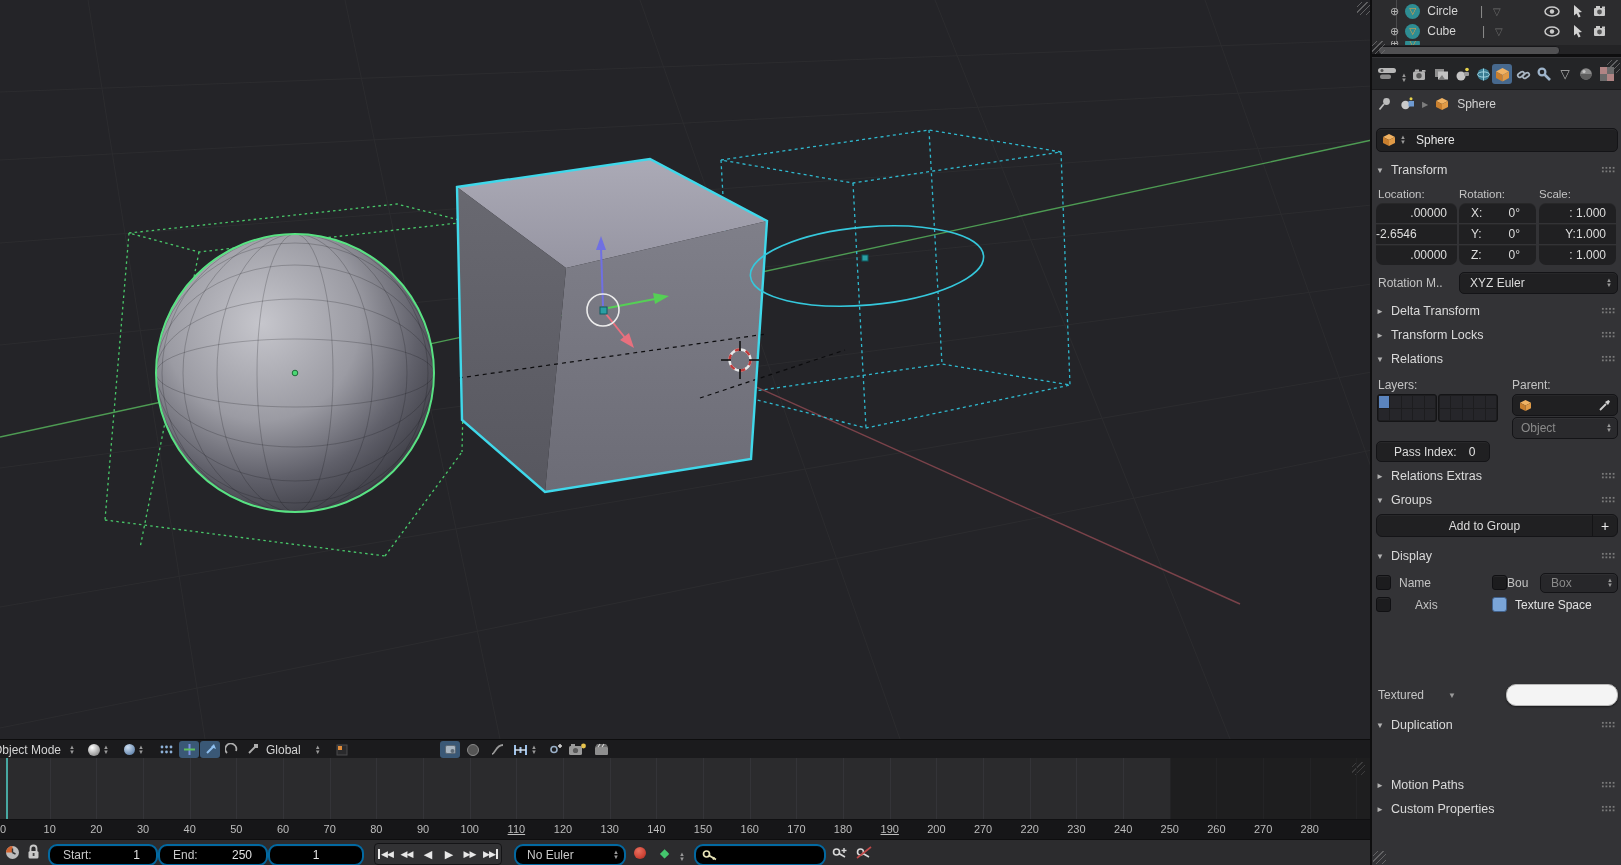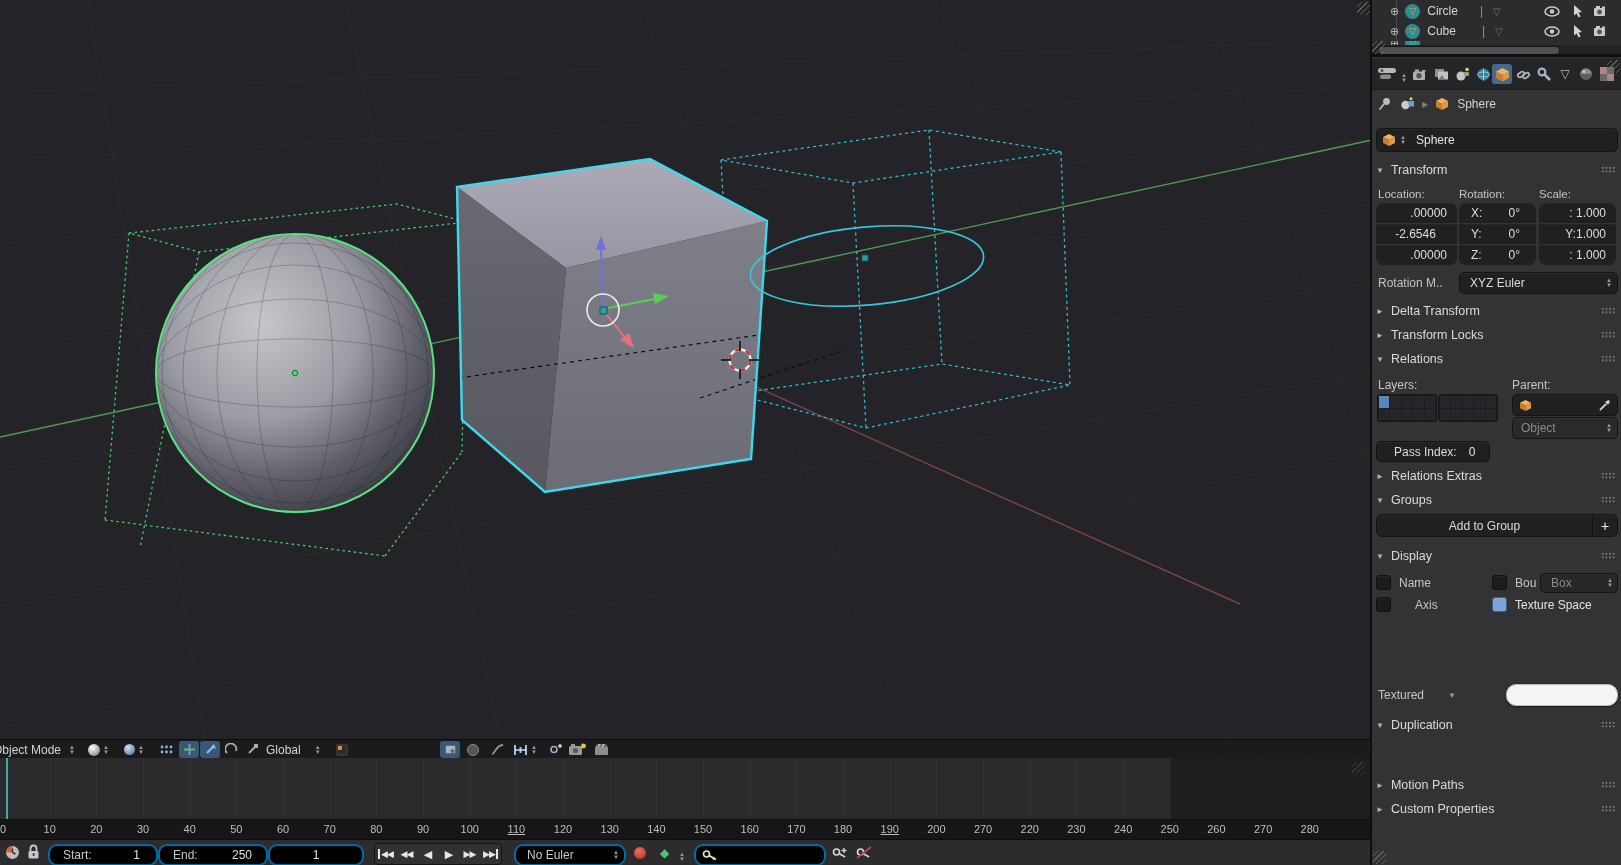--- a/index.html
+++ b/index.html
@@ -670,21 +670,21 @@
         <span class="dots"></span>
     </div>
     <div class="p-item" style="left:6px;top:131px;font-size:11.5px">Location:</div>
     <div class="p-item" style="left:87px;top:131px;font-size:11.5px">Rotation:</div>
     <div class="p-item" style="left:167px;top:131px;font-size:11.5px">Scale:</div>
 
     <div class="stack" style="left:4px;top:146px;width:81px">
       <div class="srow" style="justify-content:flex-end;padding-right:10px">
           <span>.00000</span>
         </div>
-      <div class="srow" style="justify-content:center;padding-right:2px">
+      <div class="srow" style="justify-content:flex-start;padding-right:2px">
           <span>-2.6546</span>
         </div>
       <div class="srow" style="justify-content:flex-end;padding-right:10px">
           <span>.00000</span>
         </div>
     </div>
     <div class="stack" style="left:87px;top:146px;width:77px">
       <div class="srow">
           <span style="margin-left:12px">X:</span>
           <span style="margin-left:auto;margin-right:16px">0°</span>
@@ -809,21 +809,21 @@
         <span>Display</span>
         <span class="dots"></span>
       </div>
 
     <div class="p-item" style="left:4px;top:518px;display:flex;align-items:center">
       <span class="cb"></span>
       <span style="margin-left:8px">Name</span>
     </div>
     <div class="p-item" style="left:120px;top:518px;display:flex;align-items:center">
       <span class="cb"></span>
-      <span style="margin-left:8px">Bou</span>
+      <span style="">Bou</span>
     </div>
     <div class="field" style="left:168px;top:516px;width:76px;height:18px;background:#27272a">
       <span style="margin-left:10px;color:#8a8a8a">Box</span>
       <span class="stp" style="margin-left:auto;margin-right:4px">
           <span>▲</span>
           <span>▼</span>
         </span>
     </div>
     <div class="p-item" style="left:4px;top:540px;display:flex;align-items:center">
       <span class="cb"></span>

